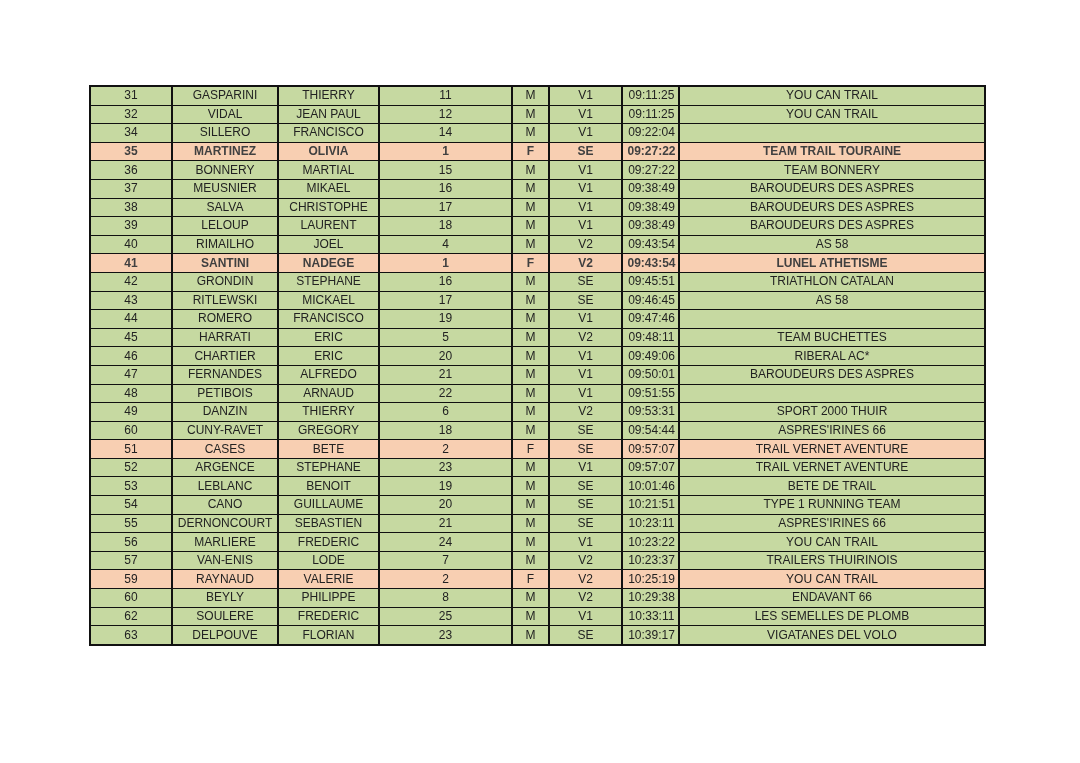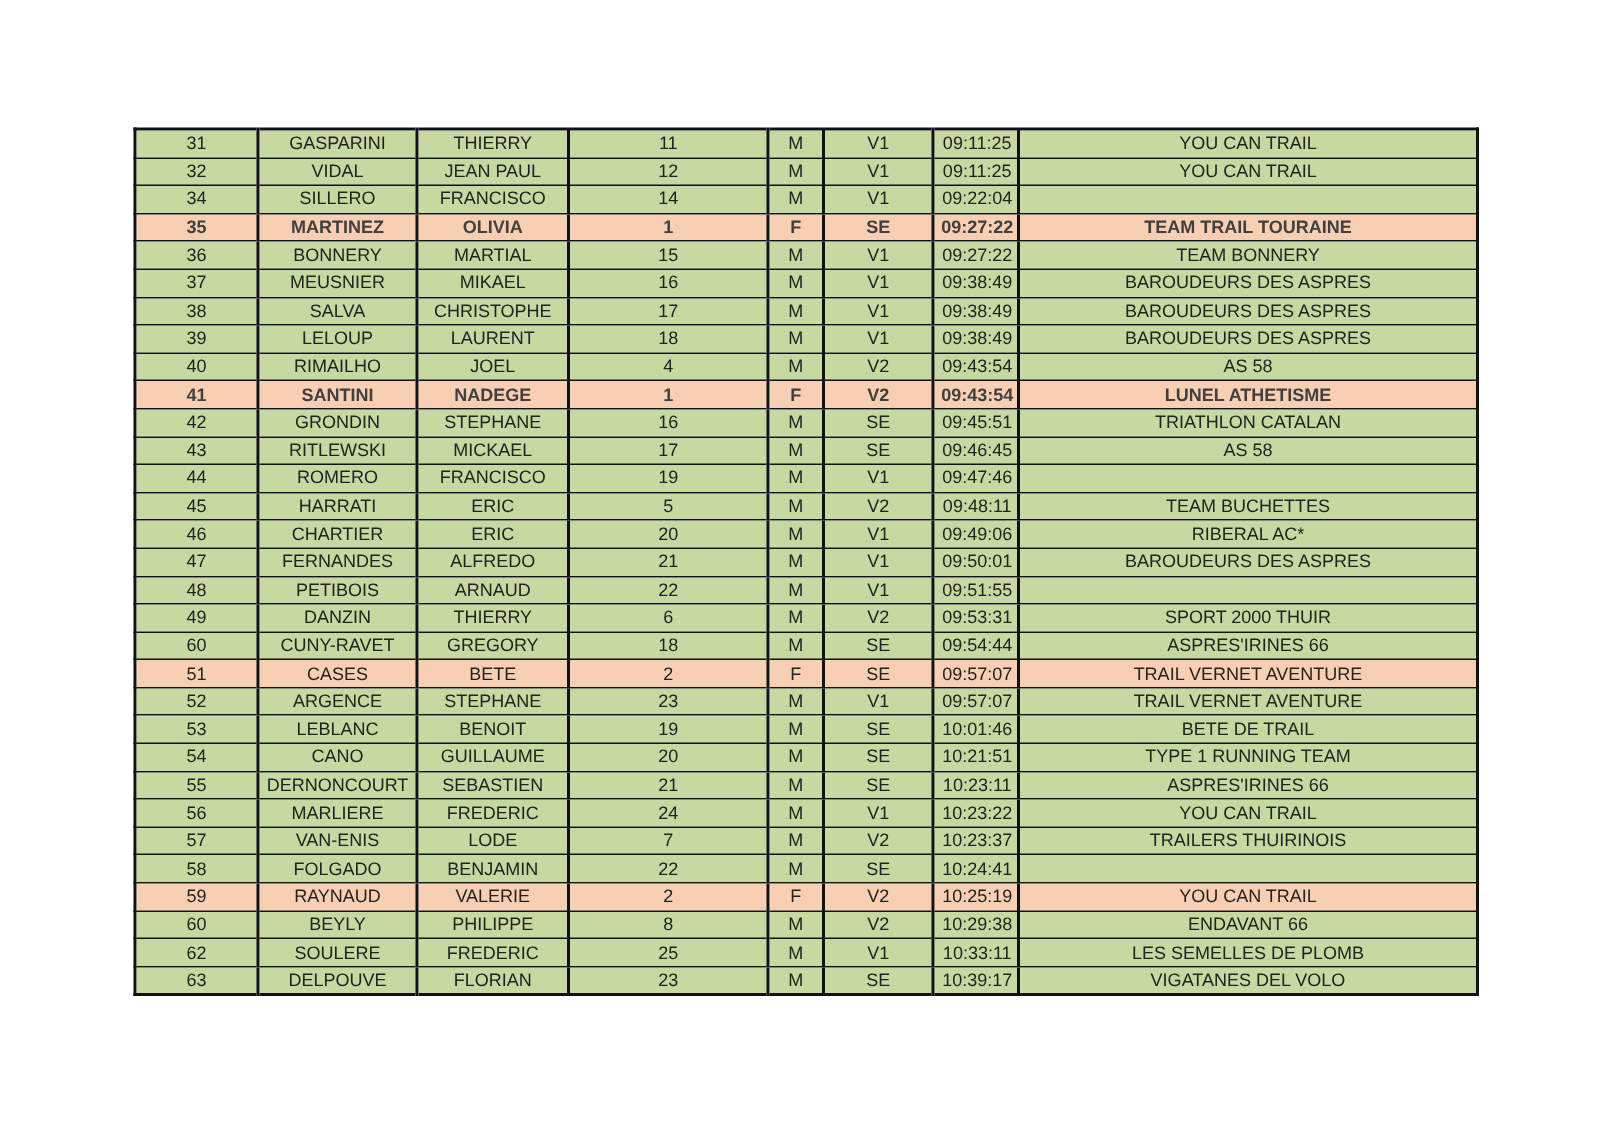--- a/index.html
+++ b/index.html
@@ -293,30 +293,20 @@
       <tr>
         <td>57</td>
         <td class="sep">VAN-ENIS</td>
         <td class="sep">LODE</td>
         <td class="sep">7</td>
         <td class="sep">M</td>
         <td class="sep">V2</td>
         <td class="sep time">10:23:37</td>
         <td class="sep">TRAILERS THUIRINOIS</td>
       </tr>
-      <tr>
-        <td>58</td>
-        <td class="sep">FOLGADO</td>
-        <td class="sep">BENJAMIN</td>
-        <td class="sep">22</td>
-        <td class="sep">M</td>
-        <td class="sep">SE</td>
-        <td class="sep time">10:24:41</td>
-        <td class="sep"></td>
-      </tr>
       <tr class="female">
         <td>59</td>
         <td class="sep">RAYNAUD</td>
         <td class="sep">VALERIE</td>
         <td class="sep">2</td>
         <td class="sep">F</td>
         <td class="sep">V2</td>
         <td class="sep time">10:25:19</td>
         <td class="sep">YOU CAN TRAIL</td>
       </tr>

